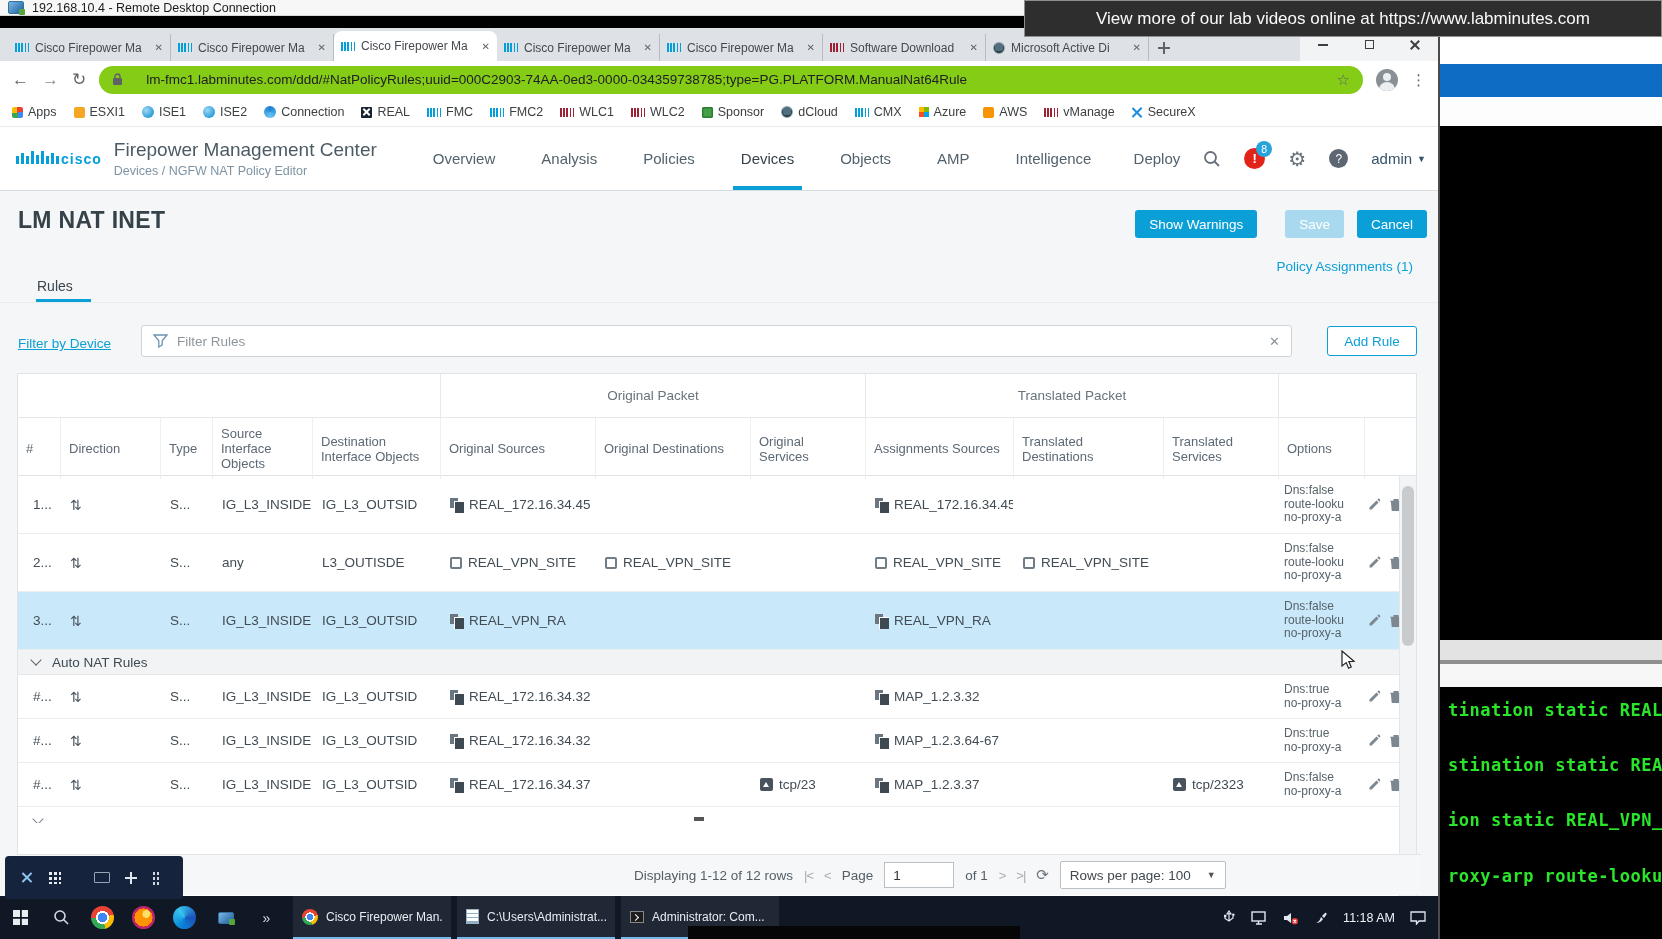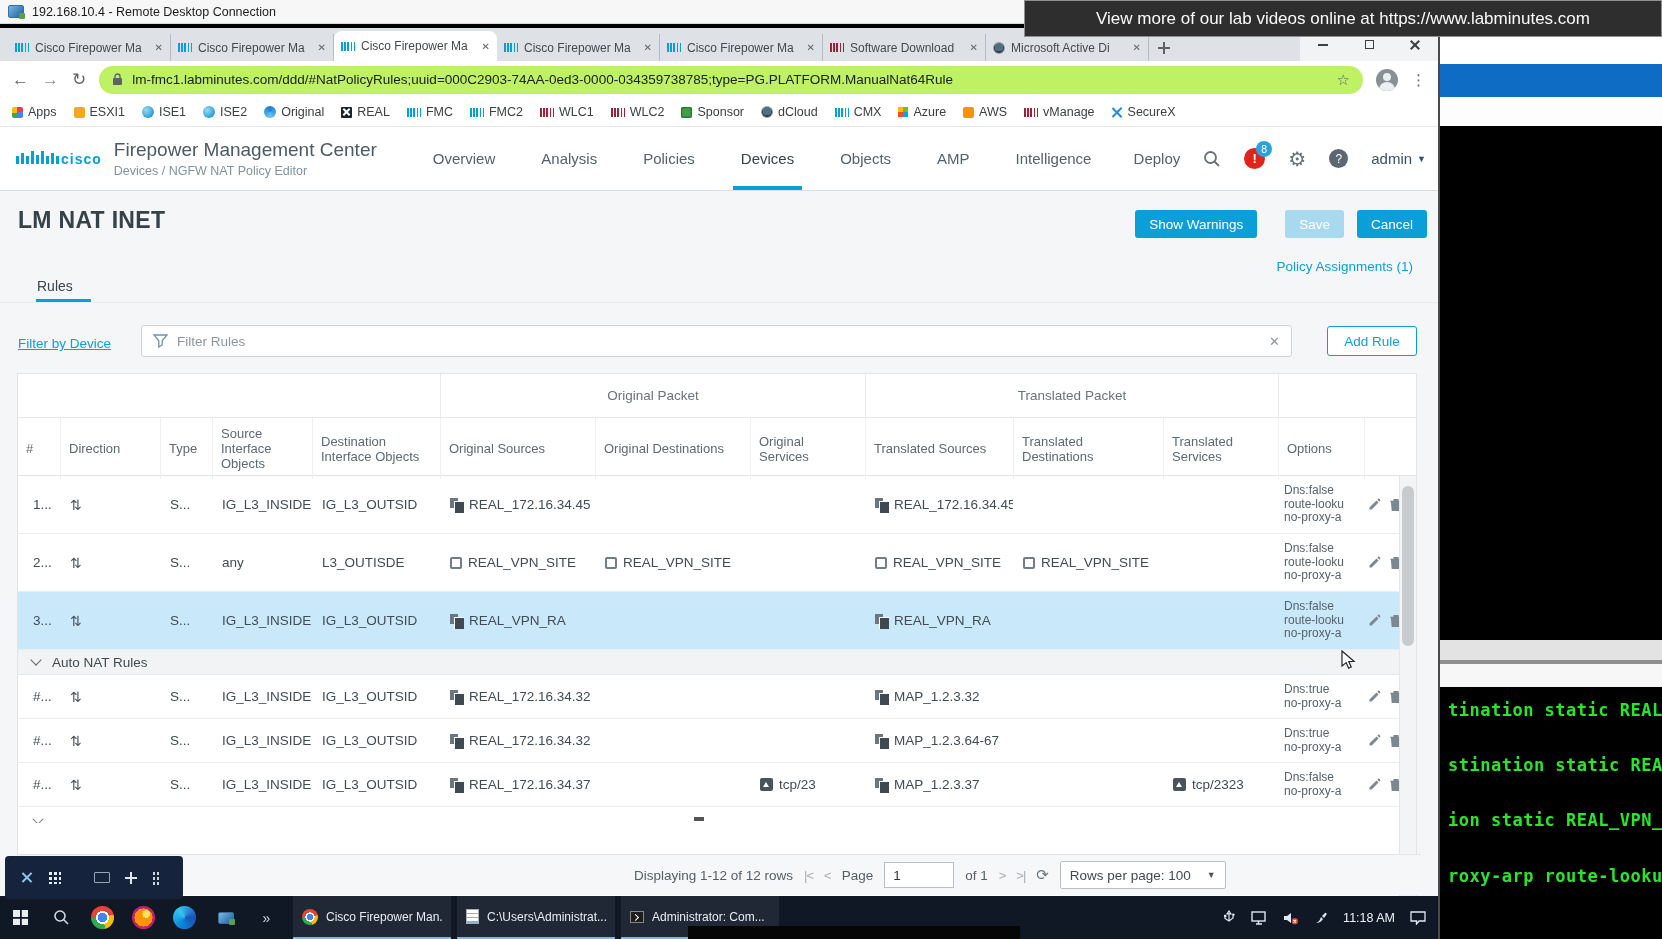--- a/index.html
+++ b/index.html
@@ -1,20 +1,20 @@
 <!DOCTYPE html>
 <html><head>
 <meta charset="utf-8">
 <style>
   * { margin:0; padding:0; box-sizing:border-box; }
   body { font-family:"Liberation Sans", sans-serif; }
   .stage { position:relative; width:1662px; height:939px; background:#000; overflow:hidden; font-family:"Liberation Sans", sans-serif; }
 
   
-  .rdp-strip { position:absolute; left:0; top:0; width:1662px; height:24px; background:#f7f7f7; border-bottom:1px solid #d8d8d8; display:flex; align-items:center; gap:8px; padding-left:8px; z-index:20; }
+  .rdp-strip { position:absolute; left:0; top:0; width:1662px; height:16px; background:#f7f7f7; border-bottom:1px solid #d8d8d8; display:flex; align-items:center; gap:8px; padding-left:8px; z-index:20; }
   .rdp-ico { width:16px; height:13px; background:linear-gradient(135deg,#79b7e6,#1d5f9e); border:1px solid #35709f; border-radius:2px; position:relative; }
   .rdp-ico::after { content:""; position:absolute; right:-2px; bottom:-2px; width:6px; height:6px; background:#57a33c; border-radius:1px; }
   .rdp-title { font-size:12.5px; color:#1c1c1c; }
   .banner { position:absolute; left:1024px; top:0; width:638px; height:37px; background:#2e2e2e; border:1px solid #8f8f8f; color:#fafafa; font-size:17px; display:flex; align-items:center; justify-content:center; z-index:50; white-space:nowrap; }
 
   
   .rr { position:absolute; left:1438px; top:0; width:224px; height:939px; background:#000; border-left:2px solid #4a4a4a; z-index:5; }
   .rr .seg { position:absolute; left:0; right:0; }
   .rr .w1 { top:27px; height:37px; background:#fff; }
   .rr .blue { top:64px; height:33px; background:#0f6cc4; }
@@ -42,21 +42,21 @@
   .wc-min i { width:10px; height:2px; background:#3c4043; display:block; }
   .wc-max i { width:9px; height:9px; border:1.4px solid #3c4043; display:block; position:relative; background:#f2f3f4; }
   .wc-max i::before { content:""; position:absolute; left:2px; top:-4px; width:9px; height:9px; border:1.4px solid #3c4043; z-index:-1; }
   .wc-close i { width:12px; height:12px; position:relative; display:block; }
   .wc-close i::before, .wc-close i::after { content:""; position:absolute; left:5px; top:0; width:1.8px; height:12px; background:#3c4043; }
   .wc-close i::before { transform:rotate(45deg); } .wc-close i::after { transform:rotate(-45deg); }
 
   .urlrow { height:37px; background:#fff; display:flex; align-items:center; padding:0 12px; gap:13px; flex:none; }
   .nav-ico { font-size:17px; color:#5f6368; }
   .nav-ico.fwd { color:#8d9195; }
-  .urlpill { flex:1; height:28px; background:#bef264; border-radius:14px; display:flex; align-items:center; padding:0 13px; gap:9px; min-width:0; }
+  .urlpill { flex:1; height:28px; background:#84cc16; border-radius:14px; display:flex; align-items:center; padding:0 13px; gap:23px; min-width:0; }
   .url-text { flex:1; font-size:13.5px; color:#202124; white-space:nowrap; overflow:hidden; }
   .star { font-size:15px; color:#5f6368; }
   .avatar { width:22px; height:22px; border-radius:50%; background:#889095; position:relative; overflow:hidden; flex:none; }
   .avatar::before { content:""; position:absolute; left:7px; top:4px; width:8px; height:8px; border-radius:50%; background:#eceff1; }
   .avatar::after { content:""; position:absolute; left:3px; top:13px; width:16px; height:10px; border-radius:8px 8px 0 0; background:#eceff1; }
   .kebab { font-size:15px; color:#5f6368; }
 
   .bmrow { height:29px; background:#fff; border-bottom:1px solid #e8eaed; display:flex; align-items:center; gap:17px; padding:0 12px; flex:none; overflow:hidden; }
   .bm { display:flex; align-items:center; gap:5px; font-size:12.5px; color:#3c4043; white-space:nowrap; }
   .bm-apps { width:11px; height:11px; border-radius:2px; background:conic-gradient(#e94235 0 25%, #4285f4 0 50%, #34a853 0 75%, #fbbc05 0); }
@@ -302,21 +302,21 @@
         <span class="bm">
           <span class="bm-ise"></span>
           <span>ISE1</span>
         </span>
         <span class="bm">
           <span class="bm-ise"></span>
           <span>ISE2</span>
         </span>
         <span class="bm">
           <span class="bm-mydev"></span>
-          <span>Original</span>
+          <span>Connection</span>
         </span>
         <span class="bm">
           <span class="bm-dnac"></span>
           <span>REAL</span>
         </span>
         <span class="bm">
           <span class="fav-cisco fav-blue"></span>
           <span>FMC</span>
         </span>
         <span class="bm">
@@ -438,21 +438,21 @@
         </div>
         <div class="grow head-row" id="thead">
             <div class="hcell">#</div>
             <div class="hcell">Direction</div>
             <div class="hcell">Type</div>
             <div class="hcell">Source Interface Objects</div>
             <div class="hcell">Destination Interface Objects</div>
             <div class="hcell">Original Sources</div>
             <div class="hcell">Original Destinations</div>
             <div class="hcell">Original Services</div>
-            <div class="hcell">Translated Sources</div>
+            <div class="hcell">Assignments Sources</div>
             <div class="hcell">Translated Destinations</div>
             <div class="hcell">Translated Services</div>
             <div class="hcell">Options</div>
             <div class="hcell"></div>
           </div>
         <div id="tbody">
             <div class="grow data-row s1">
               <div class="cell c-num">
                 <span>1...</span>
               </div>

